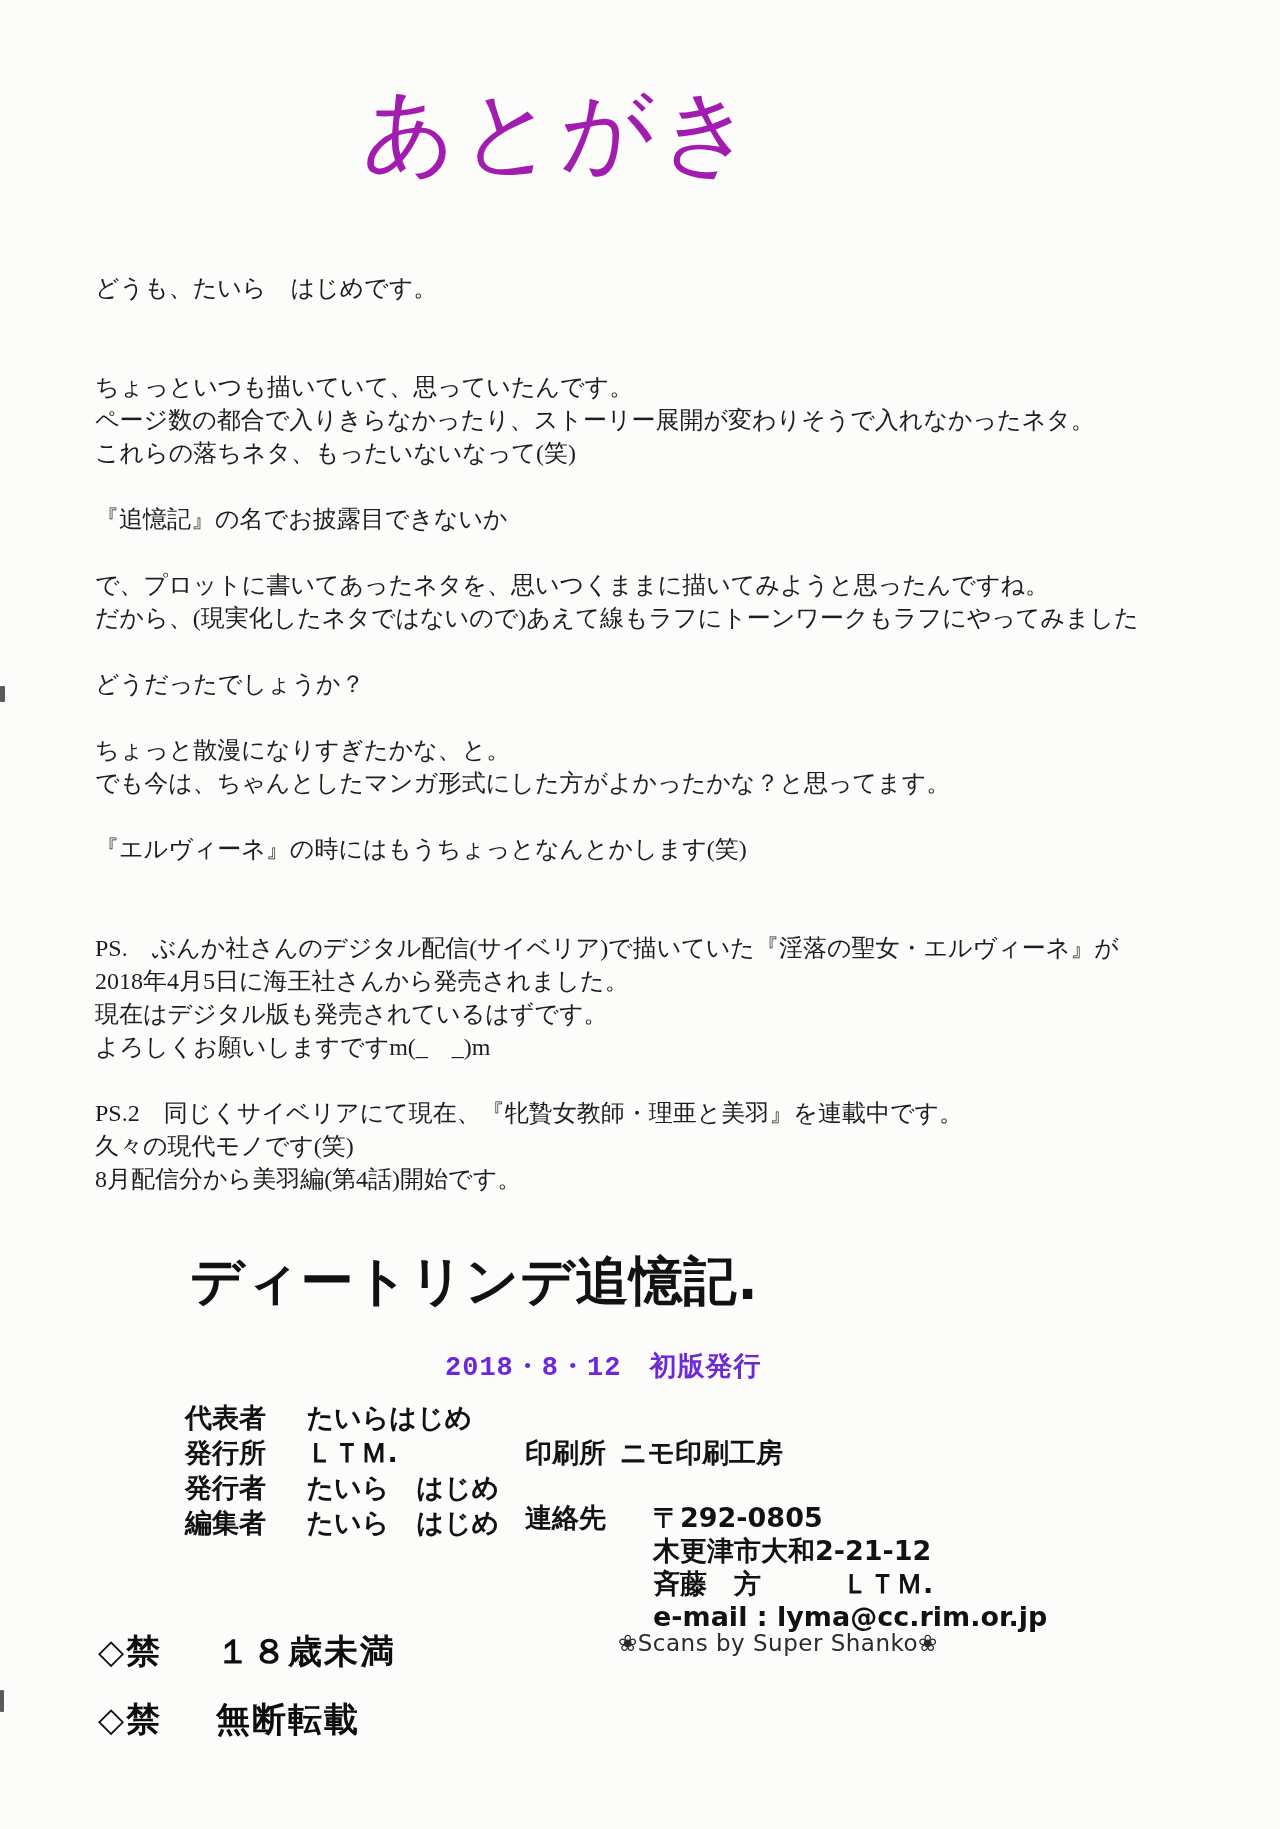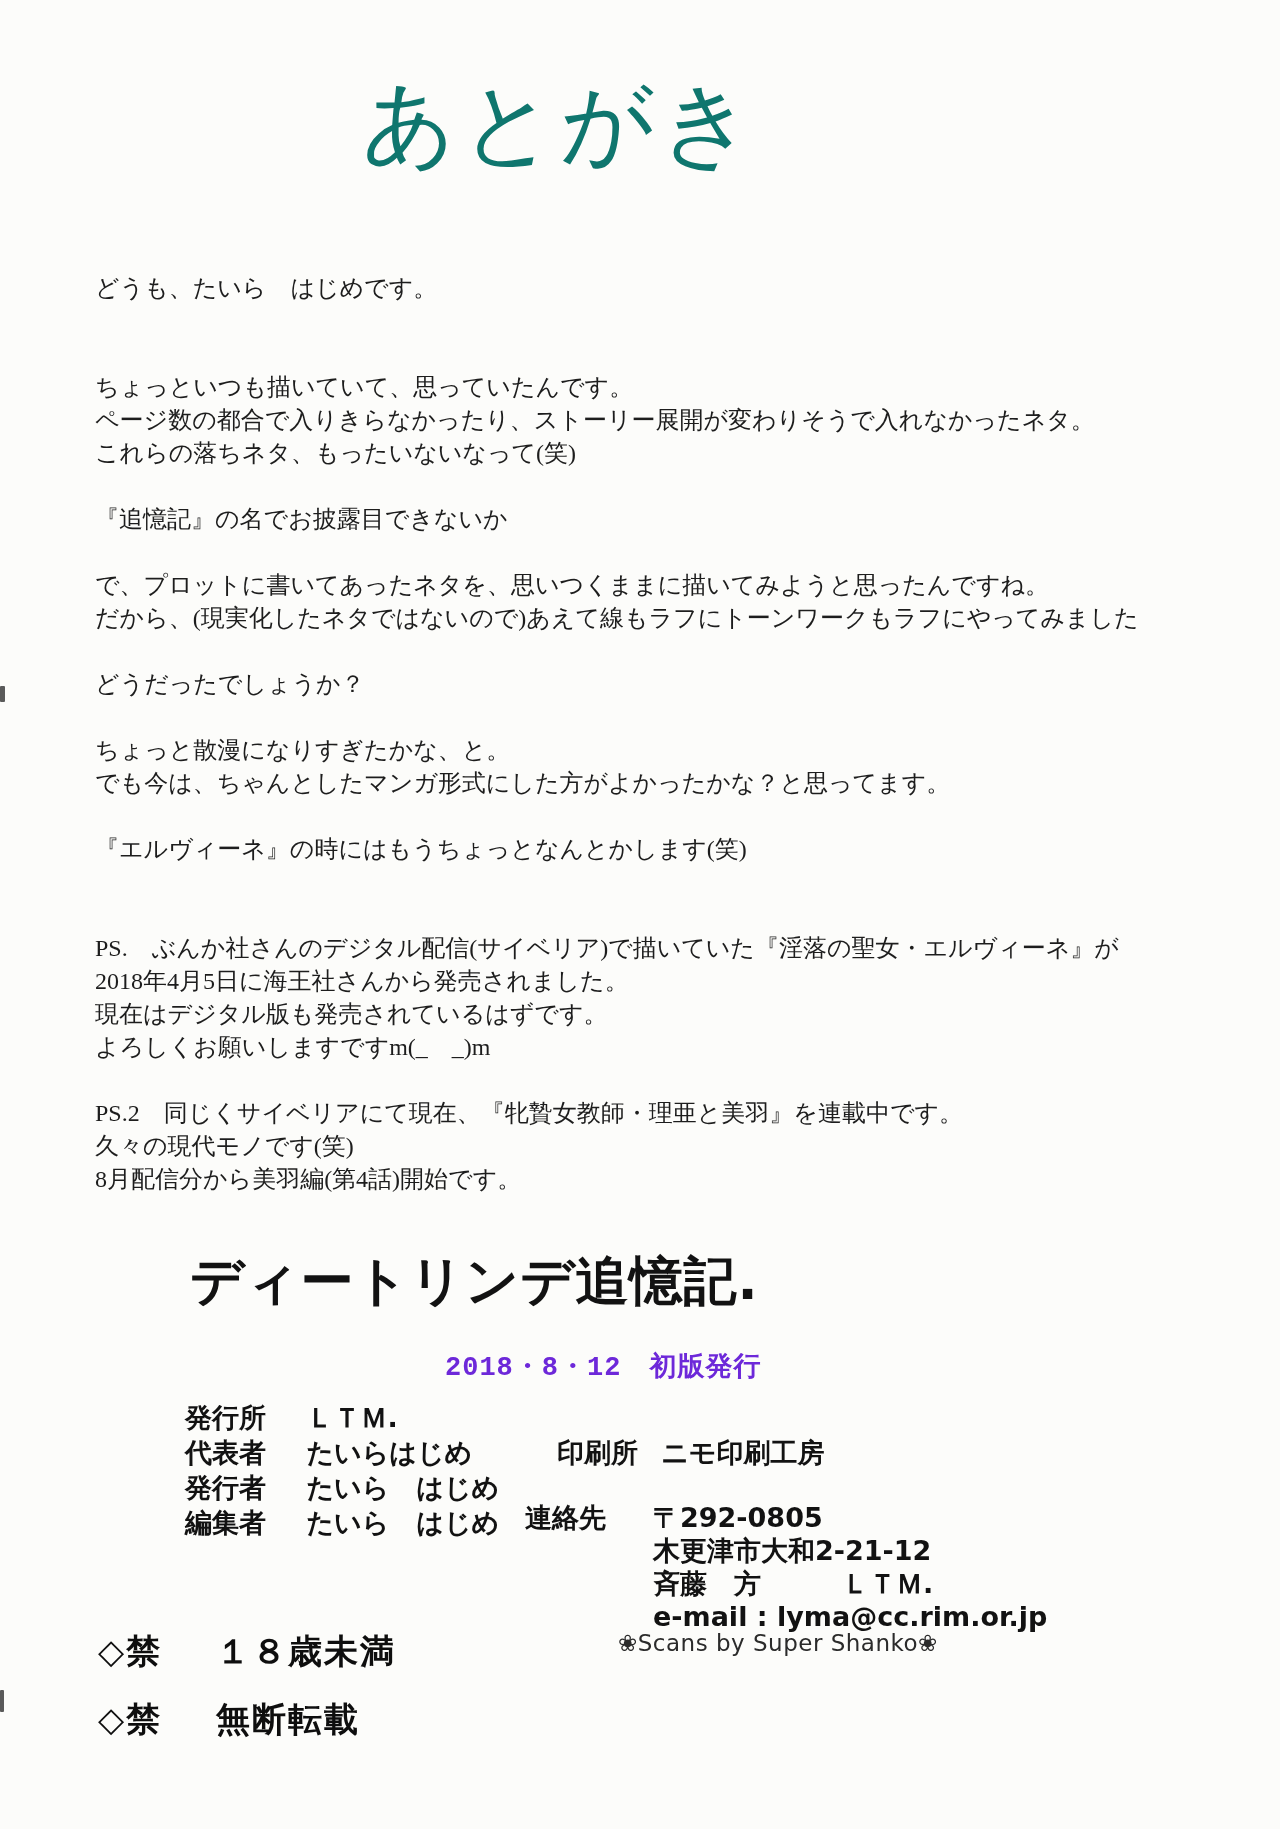--- a/index.html
+++ b/index.html
@@ -10,26 +10,26 @@
     height: 1829px;
     margin: 0 auto;
     background: #fcfcfa;
     color: #1b1b1b;
     font-family: "Liberation Serif", "DejaVu Serif", serif;
     overflow: hidden;
   }
   .main-title {
     position: absolute;
     left: 362px;
-    top: 62px;
+    top: 70px;
     font-family: "DejaVu Sans", "Liberation Sans", sans-serif;
     font-weight: 400;
     font-size: 92px;
     letter-spacing: 5px;
-    color: #0f766e;
+    color: #a21caf;
     white-space: nowrap;
   }
   .body-text {
     position: absolute;
     left: 95px;
     top: 272px;
     font-size: 24px;
     color: #1d1d1d;
   }
   .body-text .line {
@@ -67,26 +67,25 @@
     font-weight: bold;
     font-size: 27px;
     color: #121212;
   }
   .colophon-left .crow { height: 35px; line-height: 35px; white-space: nowrap; }
   .colophon-left .clabel { display: inline-block; width: 112px; }
   .printer-row {
     position: absolute;
     left: 525px;
     top: 1435px;
-    font-family: Liberation Mono, monospace;
-    font-weight: bold;
-    font-size: 27px;
-    color: #121212;
-    white-space: nowrap;
-    margin-left: 32px;
+    font-family: Liberation Serif, serif;
+    font-weight: bold;
+    font-size: 27px;
+    color: #121212;
+    white-space: nowrap;
   }
   .printer-row .clabel { display: inline-block; width: 88px; }
   .contact-row {
     position: absolute;
     left: 525px;
     top: 1501px;
     display: flex;
     align-items: flex-start;
     font-family: "DejaVu Sans", "Liberation Sans", sans-serif;
     font-weight: bold;
@@ -160,26 +159,26 @@
       <div class="line">久々の現代モノです(笑)</div>
       <div class="line">8月配信分から美羽編(第4話)開始です。</div>
     </div>
 
   <div class="book-title">ディートリンデ追憶記.</div>
 
   <div class="edition">2018・8・12　初版発行</div>
 
   <div class="colophon-left">
       <div class="crow">
+      <span class="clabel">代表者</span>
+      <span class="cvalue">たいらはじめ</span>
+    </div>
+      <div class="crow">
       <span class="clabel">発行所</span>
       <span class="cvalue">ＬＴＭ.</span>
-    </div>
-      <div class="crow">
-      <span class="clabel">代表者</span>
-      <span class="cvalue">たいらはじめ</span>
     </div>
       <div class="crow">
       <span class="clabel">発行者</span>
       <span class="cvalue">たいら　はじめ</span>
     </div>
       <div class="crow">
       <span class="clabel">編集者</span>
       <span class="cvalue">たいら　はじめ</span>
     </div>
     </div>

